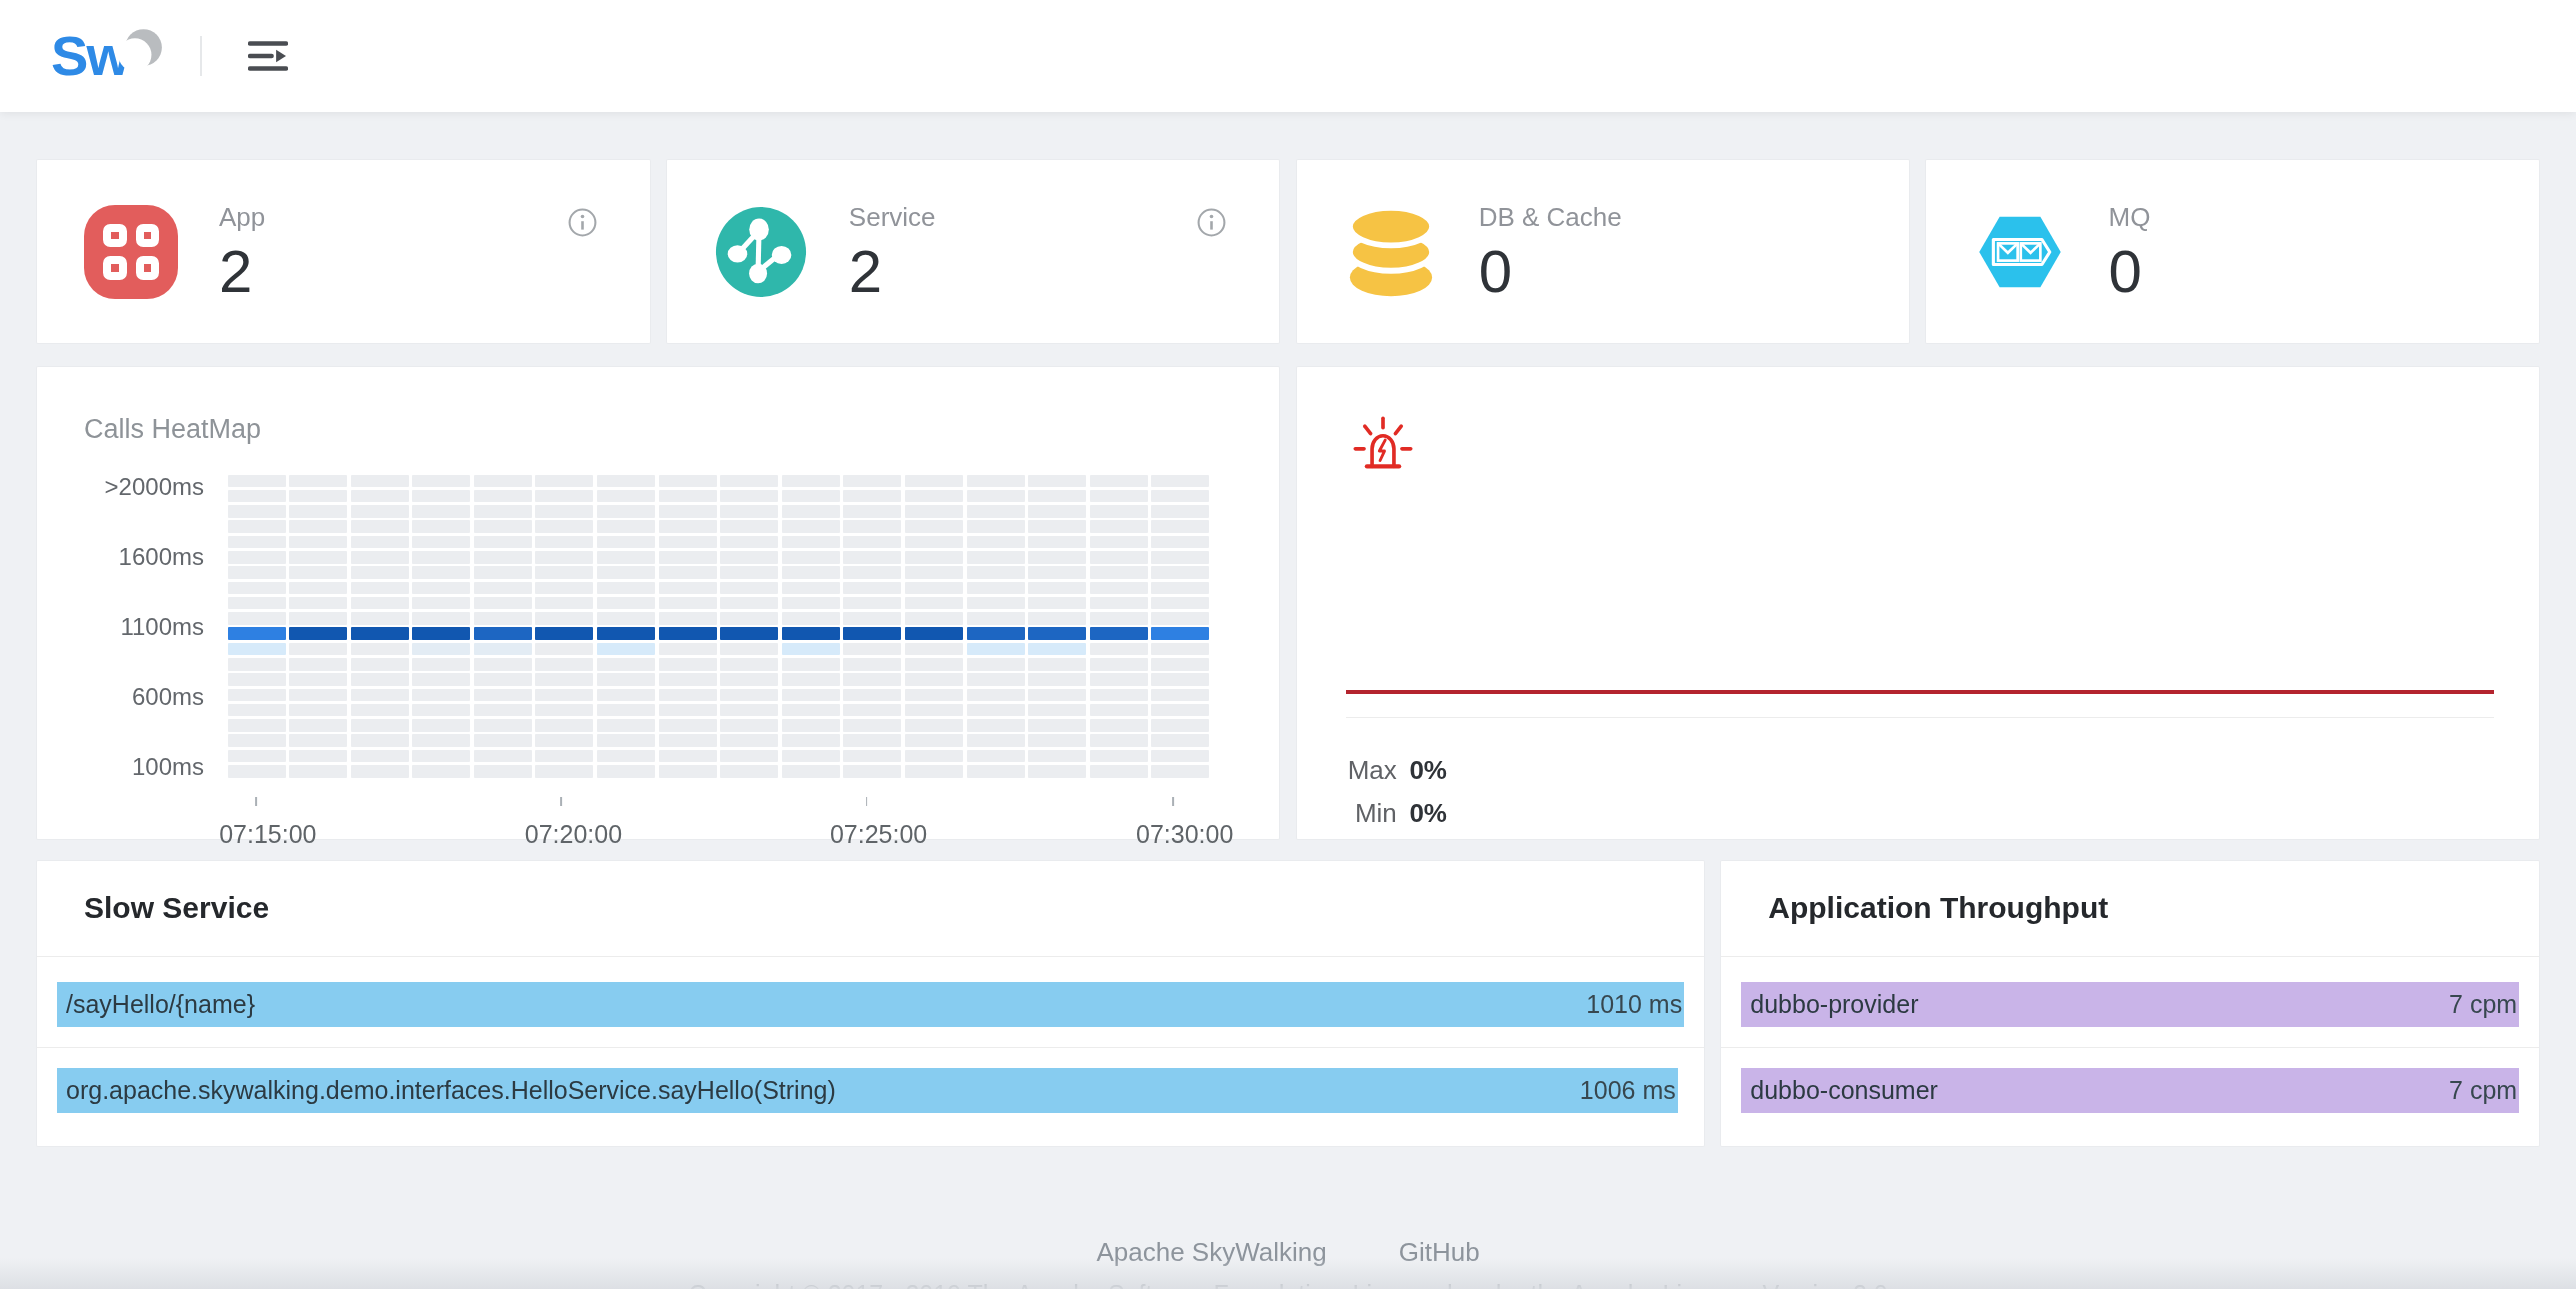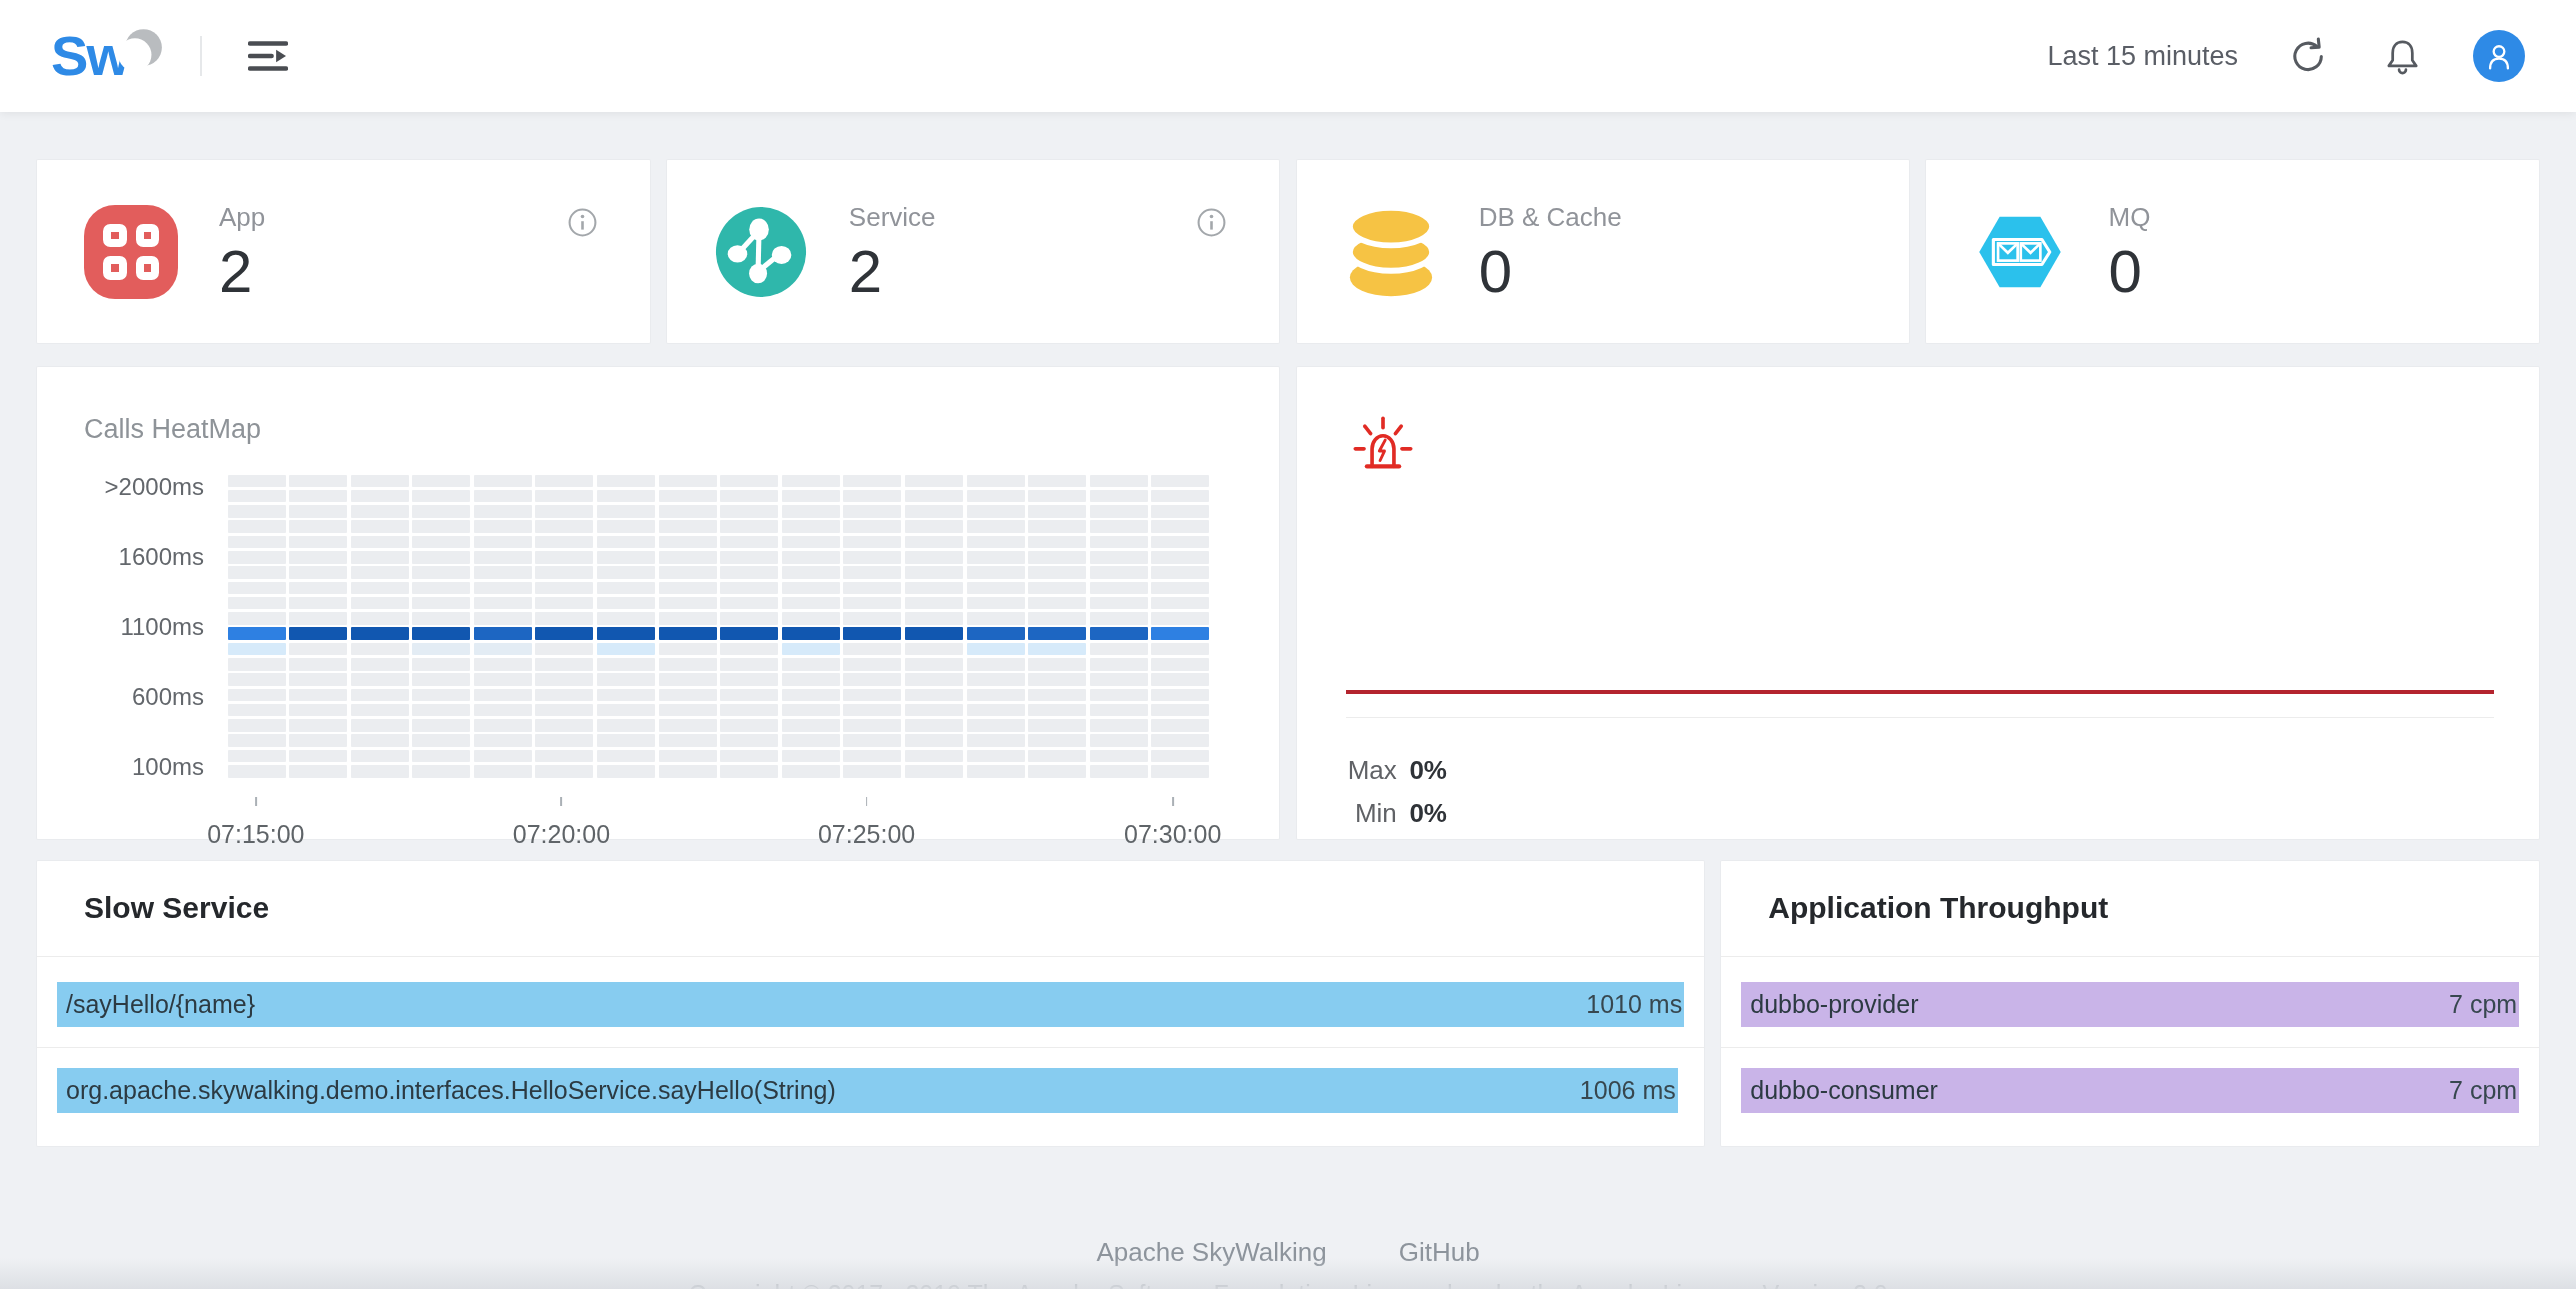--- a/index.html
+++ b/index.html
@@ -48,21 +48,21 @@
   .hm-title { position:absolute; left:47px; top:47px; }
   .hm-wrap { position:absolute; left:0; top:108px; display:flex; }
   .hm-ylabels { width:167px; display:flex; flex-direction:column; justify-content:space-between;
                 align-items:flex-end; height:304px; }
   .hm-ylabel { font-size:24px; color:#63676c; line-height:1; }
   .hm-grid { margin-left:23.5px; display:grid; grid-template-columns:repeat(16,58px);
              grid-auto-rows:12.6px; gap:2.7px 3.6px; }
   .hm-cell { border-radius:0.9px; }
   .hm-xaxis { position:absolute; left:190px; top:430px; width:978px; height:54px; }
   .hm-tick { position:absolute; top:0; width:1.8px; height:9px; background:#aab0b5; transform:translateX(-50%); }
-  .hm-xlabel { position:absolute; top:23.5px; transform:translateX(-50%); font-size:25px; color:#5f6468; white-space:nowrap; }
+  .hm-xlabel { position:absolute; top:23.5px; transform:translateX(-50%); font-size:25px; color:#5f6468; white-space:nowrap;margin-left:12px; }
   
   .alarm-head { position:absolute; left:51px; top:41px; display:flex; }
   .alarm-texts { margin-left:41px; }
   .alarm-value { font-size:56px; color:#2f3338; margin-top:10.8px; line-height:1; }
   .alarm-line { position:absolute; left:49px; right:45px; top:323px; height:4.5px; background:#b4242e; }
   .alarm-axis { position:absolute; left:49px; right:45px; top:350px; height:1.8px; background:#ececec; }
   .alarm-stats { position:absolute; left:51px; top:388px; font-size:26px; }
   .alarm-stat-row { margin-bottom:12.6px;text-align:right; }
   .alarm-stat-key { color:#606266; }
   .alarm-stat-val { color:#2f3338; font-weight:bold; margin-left:12.6px; }
@@ -101,41 +101,20 @@
   </div>
   <div class="nav-divider"></div>
   <div class="collapse-btn">
     <svg width="40" height="36" viewBox="0 0 44 40">
       <line x1="2" y1="6" x2="42" y2="6" stroke="#4a4d52" stroke-width="5" stroke-linecap="round"></line>
       <line x1="2" y1="20" x2="26" y2="20" stroke="#4a4d52" stroke-width="5" stroke-linecap="round"></line>
       <polygon points="31,13 42,20 31,27" fill="#4a4d52"></polygon>
       <line x1="2" y1="34" x2="42" y2="34" stroke="#4a4d52" stroke-width="5" stroke-linecap="round"></line>
     </svg>
   </div>
-  <div class="nav-right">
-    <span class="time-range">Last 15 minutes</span>
-    <div class="icon-btn">
-      <svg width="41" height="41" viewBox="0 0 48 48">
-        <path d="M39 24 a15.5 15.5 0 1 1 -5.5 -12" fill="none" stroke="#565a60" stroke-width="3.6" stroke-linecap="round"></path>
-        <path d="M35.5 3.5 l1 9.5 -9.5 0.8" fill="none" stroke="#565a60" stroke-width="3.6" stroke-linecap="round" stroke-linejoin="round"></path>
-      </svg>
-    </div>
-    <div class="icon-btn">
-      <svg width="41" height="41" viewBox="0 0 48 48">
-        <path d="M24 7 c-7.5 0 -11.5 5.5 -11.5 13 v8.5 l-4.5 6.5 h32 l-4.5 -6.5 v-8.5 c0 -7.5 -4 -13 -11.5 -13 z" fill="none" stroke="#565a60" stroke-width="3.2" stroke-linejoin="round"></path>
-        <path d="M20 39.5 a4 4 0 0 0 8 0" fill="none" stroke="#565a60" stroke-width="3.2" stroke-linecap="round"></path>
-      </svg>
-    </div>
-    <div class="avatar">
-      <svg width="32" height="32" viewBox="0 0 36 36">
-        <circle cx="18" cy="13" r="6" fill="none" stroke="#fff" stroke-width="2.6"></circle>
-        <path d="M8 32 c0 -8 4 -11 10 -11 s10 3 10 11" fill="none" stroke="#fff" stroke-width="2.6" stroke-linecap="round"></path>
-      </svg>
-    </div>
-  </div>
 </div>
 
 <div class="main">
 
   <div class="row row-stats">
 
     <div class="card stat-card">
       <div class="stat-icon">
         <div class="app-squircle">
             <div></div>

